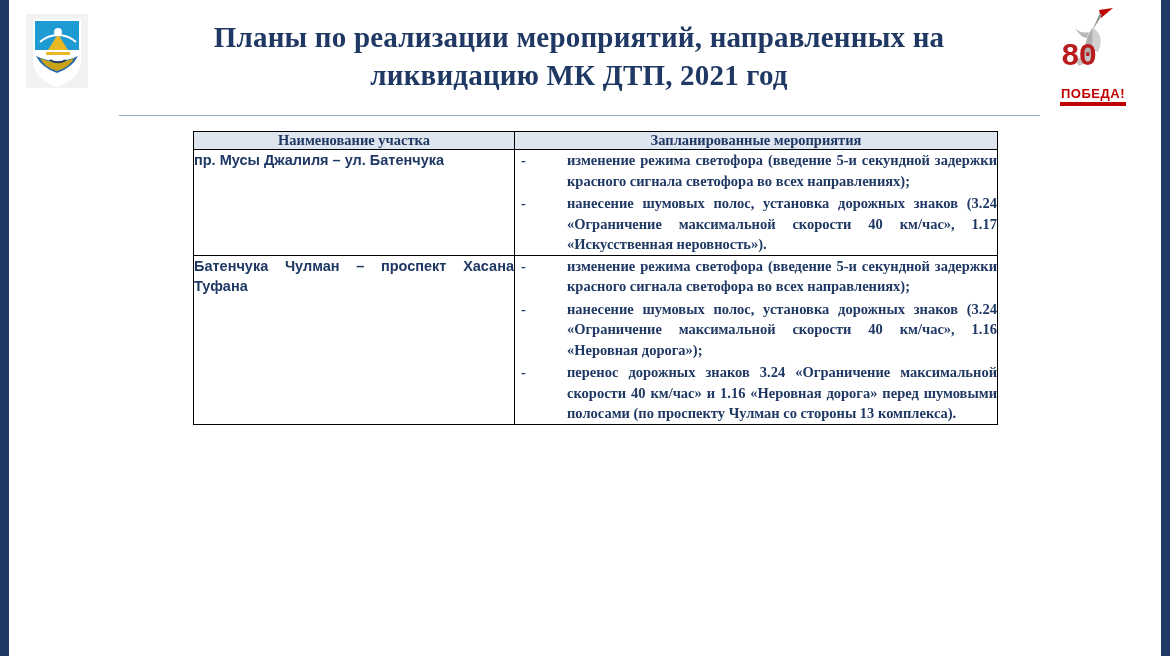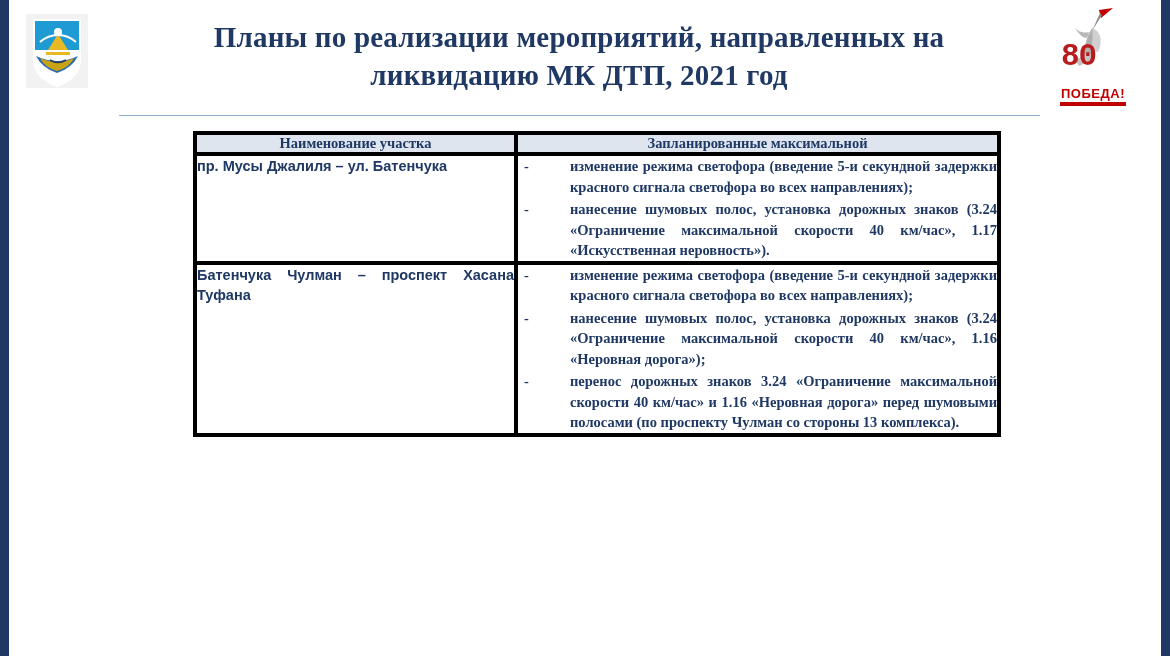--- a/index.html
+++ b/index.html
@@ -125,21 +125,21 @@
     left: 193px;
     top: 131px;
     width: 804px;
   }
   table.plan {
     border-collapse: collapse;
     width: 804px;
     table-layout: fixed;
   }
   table.plan th, table.plan td {
-    border: 4px solid #000000;
+    border: 1px solid #000000;
     vertical-align: top;
     padding: 0;
   }
   thead th {
     background: #dfe5ef;
     color: #1f3864;
     font-family: "Liberation Serif", serif;
     font-weight: bold;
     font-size: 14.5px;
     text-align: center;
@@ -236,21 +236,21 @@
 
   <div class="table-wrap">
     <table class="plan">
       <colgroup>
           <col class="c1">
           <col class="c2">
         </colgroup>
       <thead>
         <tr>
           <th>Наименование участка</th>
-          <th>Запланированные максимальной</th>
+          <th>Запланированные мероприятия</th>
         </tr>
       </thead>
       <tbody>
         <tr>
           <td class="section-name">пр. Мусы Джалиля – ул. Батенчука</td>
           <td class="measures">
             <ul class="m-list">
               <li><span class="dash">-</span><span>изменение режима светофора (введение 5-и секундной задержки красного сигнала светофора во всех направлениях);</span></li>
               <li><span class="dash">-</span><span>нанесение шумовых полос, установка дорожных знаков (3.24 «Ограничение максимальной скорости 40 км/час», 1.17 «Искусственная неровность»).</span></li>
             </ul>

